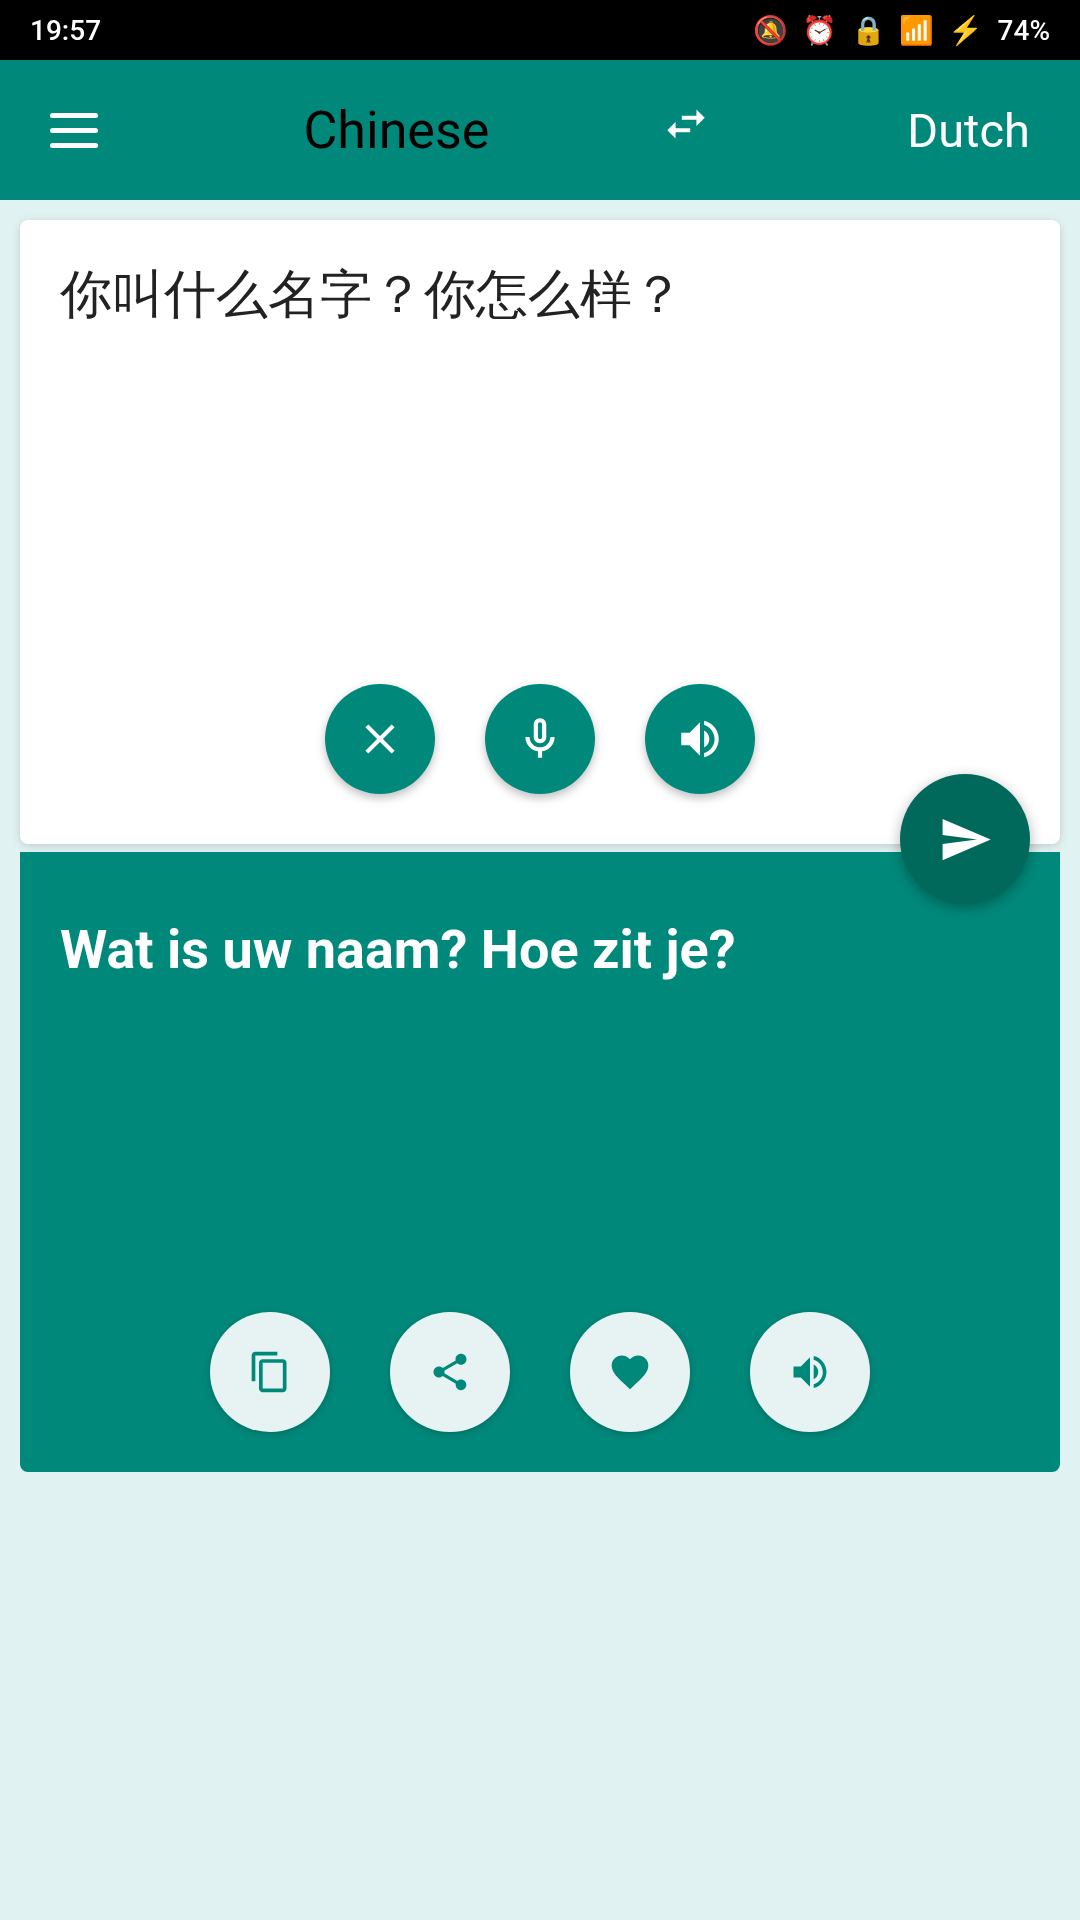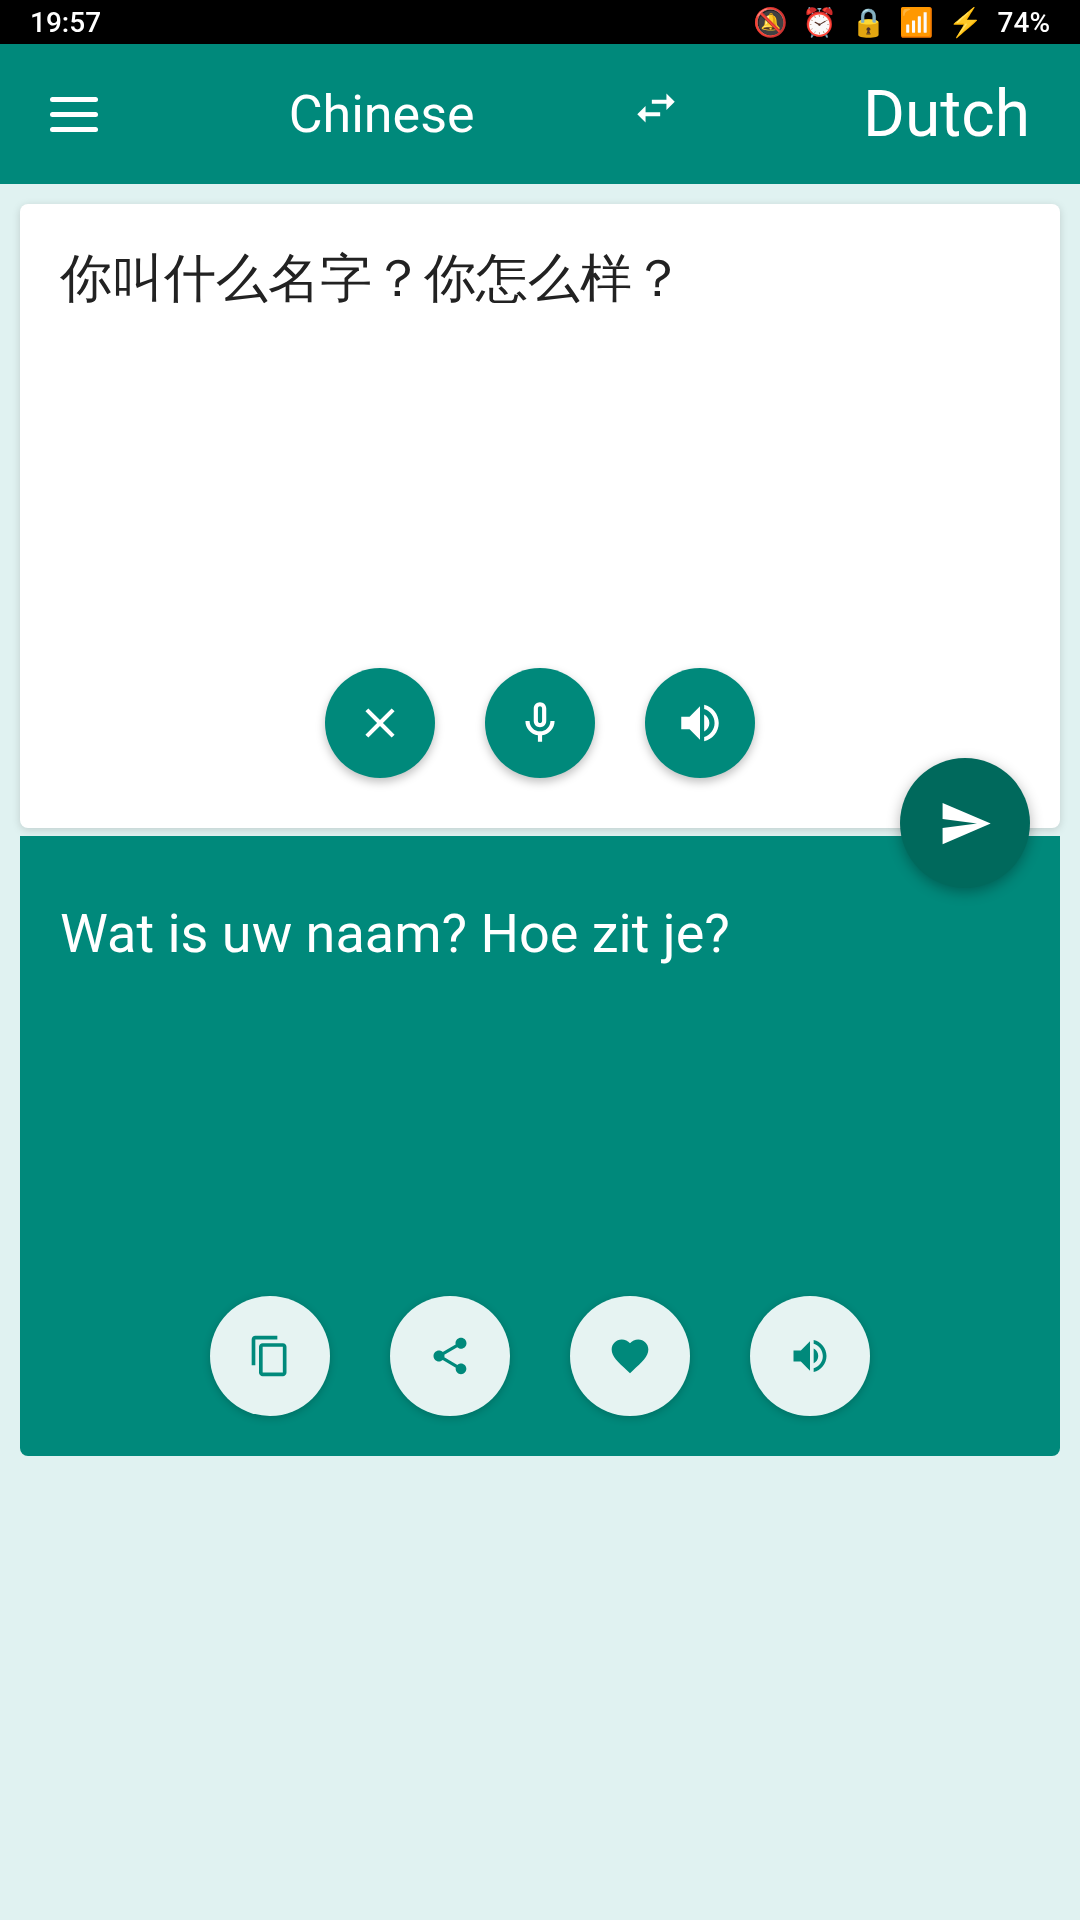--- a/index.html
+++ b/index.html
@@ -10,21 +10,21 @@
       height: 1920px;
       font-family: 'Roboto', Arial, sans-serif;
       overflow: hidden;
       background: #e0f2f1;
     }
 
     
     .status-bar {
       background: #000;
       color: #fff;
-      height: 44px;
+      height: 60px;
       display: flex;
       align-items: center;
       justify-content: space-between;
       padding: 0 30px;
       font-size: 28px;
       font-weight: 500;
     }
     .status-bar-right {
       display: flex;
       align-items: center;
@@ -50,33 +50,33 @@
       justify-content: center;
     }
     .menu-icon span {
       display: block;
       width: 48px;
       height: 5px;
       background: #fff;
       border-radius: 3px;
     }
     .nav-bar .lang-from {
-      color: #ffffff;
+      color: #000000;
       font-size: 52px;
       font-weight: 400;
       margin-left: 34px;
     }
     .nav-bar .swap-icon {
       color: #fff;
       font-size: 52px;
       cursor: pointer;
     }
     .nav-bar .lang-to {
       color: #fff;
-      font-size: 64px;
+      font-size: 47px;
       font-weight: 400;
       margin-left: 25px;
     }
 
     
     .input-section {
       background: #fff;
       margin: 20px 20px 8px 20px;
       border-radius: 8px;
       position: relative;
@@ -149,21 +149,21 @@
       margin: 0 20px 0 20px;
       border-radius: 0 0 8px 8px;
       min-height: 620px;
       padding: 60px 40px 160px 40px;
       position: relative;
     }
 
     .output-text {
       color: #fff;
       font-size: 54px;
-      font-weight: 400;
+      font-weight: 700;
       line-height: 1.4;
     }
 
     .output-controls {
       position: absolute;
       bottom: 40px;
       left: 0;
       right: 0;
       display: flex;
       justify-content: center;

